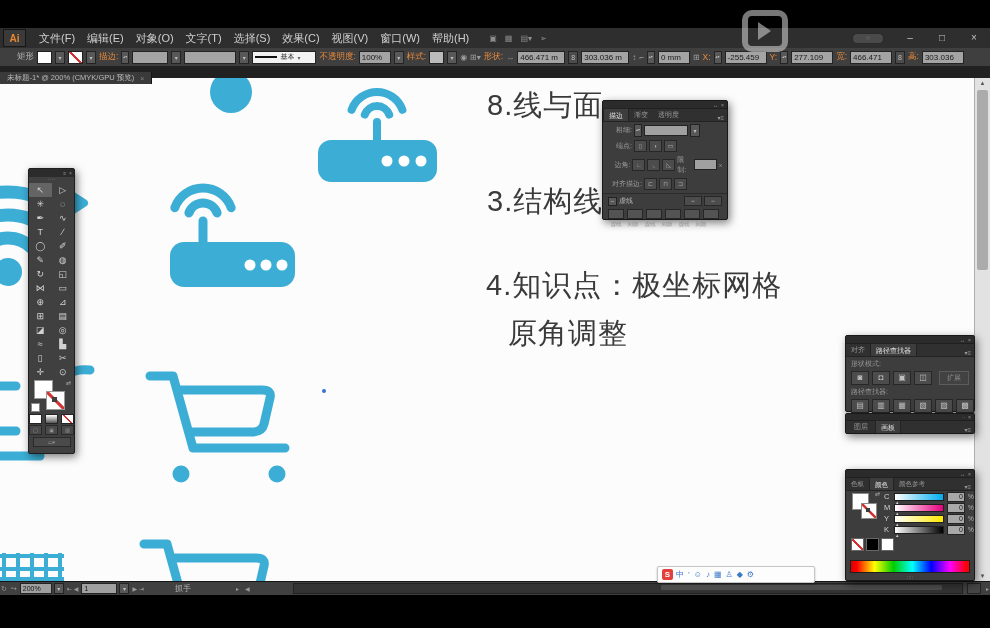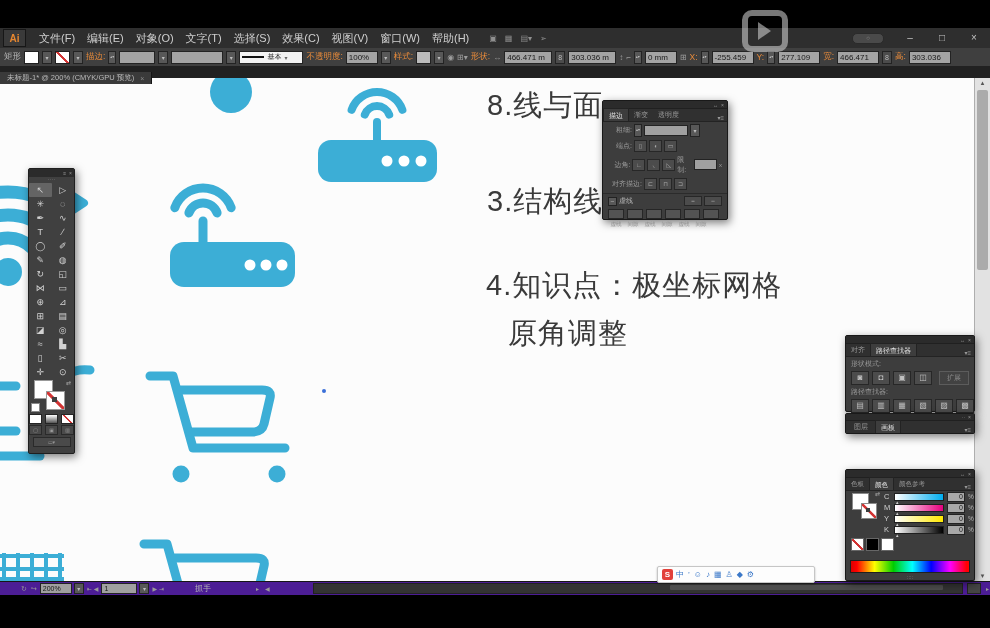--- a/index.html
+++ b/index.html
@@ -15,21 +15,21 @@
   .mex{font-size:8px;color:#8f8f8f;}
   .mb-right{margin-left:auto;display:flex;align-items:center;gap:0;}
   .searchpill{width:30px;height:9px;background:#4a4a4a;border:1px solid #2a2a2a;border-radius:5px;
               color:#9a9a9a;font-size:6px;display:flex;align-items:center;justify-content:center;margin-right:10px;}
   .winbtn{width:32px;text-align:center;color:#c2c2c2;font-size:10px;line-height:20px;}
   
   .controlbar{position:absolute;top:48px;left:0;right:0;height:18px;background:#3f3f3f;
               border-bottom:1px solid #1d1d1d;display:flex;align-items:center;gap:3px;
               padding-left:4px;z-index:10;font-size:9px;color:#c9c9c9;white-space:nowrap;}
   .olab{color:#e78a3a;font-size:8.5px;}
-  .glab{color:#b5b5b5;font-size:8.5px;}
+  .glab{color:#b5b5b5;font-size:8.5px;margin-left:13px;}
   .cfield{background:#a4a4a4;border:1px solid #232323;height:11px;font-size:8px;color:#1a1a1a;
           display:inline-flex;align-items:center;padding:0 2px;}
   .dd{width:8px;height:11px;background:#585858;border:1px solid #232323;color:#bdbdbd;font-size:6px;
       display:inline-flex;align-items:center;justify-content:center;}
   .stepper{width:6px;height:11px;background:#585858;border:1px solid #232323;color:#bbb;font-size:4px;
            display:inline-flex;flex-direction:column;align-items:center;justify-content:center;line-height:4px;}
   .swbox{width:13px;height:11px;background:#fff;border:1px solid #202020;position:relative;}
   .noneslash{background:linear-gradient(45deg,transparent 42%,#d23434 44%,#d23434 56%,transparent 58%),#fff;}
   .linedrop{width:58px;height:11px;background:#f2f2f2;border:1px solid #232323;display:inline-flex;
             align-items:center;gap:3px;padding:0 2px;}
@@ -126,23 +126,23 @@
   .tb-stroke::after{content:"";position:absolute;left:5px;top:5px;width:5px;height:5px;background:#404040;}
   .tb-mini{position:absolute;left:2px;top:24px;width:7px;height:7px;background:#fff;border:1px solid #888;}
   .tb-swap{position:absolute;right:3px;top:0;color:#aaa;font-size:6px;}
   .tb-row{display:flex;justify-content:center;gap:3px;align-items:center;height:11px;}
   .tb-sm{width:11px;height:8px;border:1px solid #242424;}
   .tb-mode{width:11px;height:8px;background:#4a4a4a;border:1px solid #2a2a2a;color:#9a9a9a;font-size:5px;
            display:flex;align-items:center;justify-content:center;}
   .tb-screen{width:36px;height:8px;background:#4a4a4a;border:1px solid #2a2a2a;color:#9a9a9a;font-size:5px;
              display:flex;align-items:center;justify-content:center;margin:2px auto 0;}
   
-  .statusbar{position:absolute;top:581px;left:0;right:0;height:13px;background:#4c1d95;
+  .statusbar{position:absolute;top:581px;left:0;right:0;height:13px;background:#404040;
              border-top:1px solid #161616;display:flex;align-items:center;gap:2px;
-             padding-left:20px;z-index:12;font-size:8px;color:#b5b5b5;}
+             padding-left:0;z-index:12;font-size:8px;color:#b5b5b5;}
   .sicon{color:#999;font-size:7px;padding:0 1px;}
   .sfield{background:#a0a0a0;border:1px solid #232323;height:9px;font-size:7px;color:#151515;
           display:inline-flex;align-items:center;padding:0 2px;}
   .navb{color:#9a9a9a;font-size:6px;padding:0 1px;}
   .toolname{margin-left:28px;font-size:8px;color:#b5b5b5;}
   .hscroll{flex:1;height:9px;margin:0 2px 0 40px;background:#333;border:1px solid #222;position:relative;}
   .hthumb{position:absolute;top:1px;height:5px;left:55%;width:42%;background:#4d4d4d;border-radius:1px;}
   .scorner{width:12px;height:9px;background:#464646;border:1px solid #232323;margin-right:2px;}
   
   .imebar{position:absolute;left:657px;top:566px;width:148px;height:15px;background:#fdfdfd;

